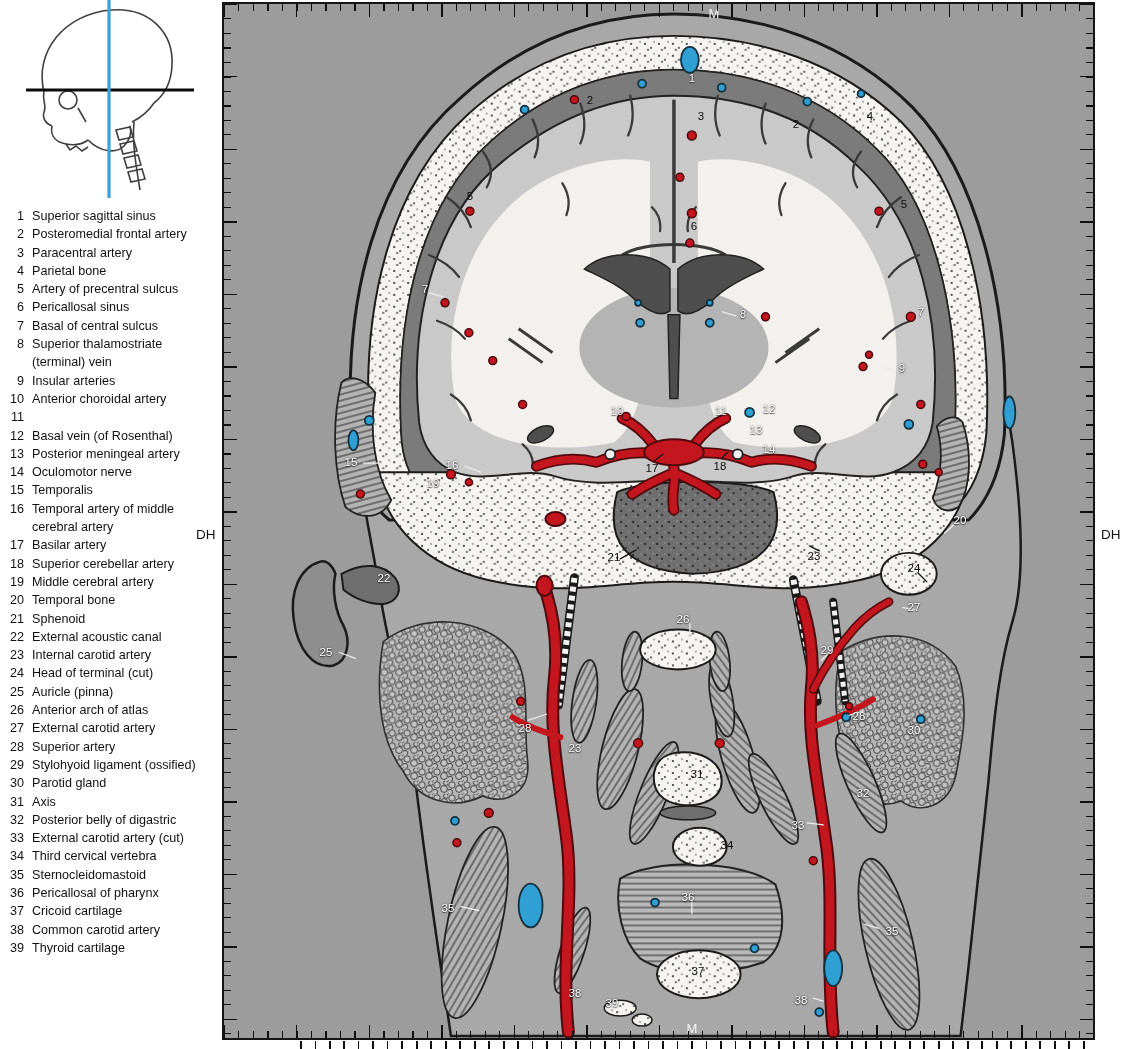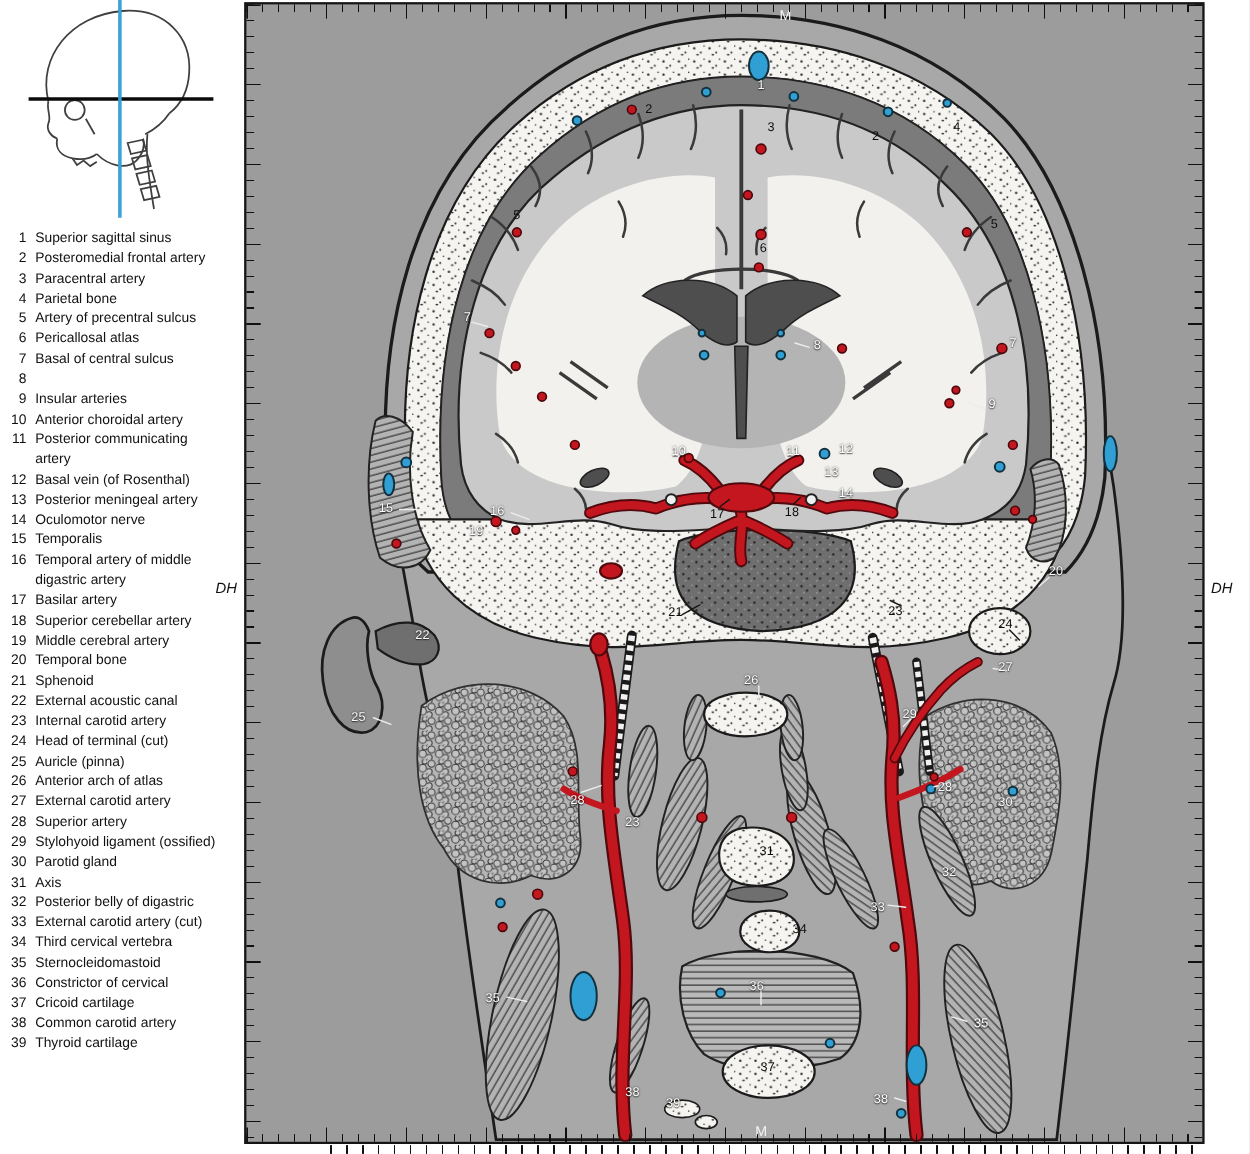--- a/index.html
+++ b/index.html
@@ -21,21 +21,21 @@
          border:2.5px solid #151515;box-sizing:border-box;}
   .panel svg.anat{position:absolute;left:0;top:0;width:100%;height:100%;}
   .annotations{position:absolute;left:0;top:0;right:0;bottom:0;}
   .fig-label{position:absolute;transform:translate(-50%,-50%);font-size:11.5px;letter-spacing:.2px;}
   .tone-light{color:#fcfcfc;text-shadow:0 0 2px rgba(0,0,0,.75),0 1px 1px rgba(0,0,0,.5);}
   .tone-dark{color:#0d0d0d;}
 
   .m-top,.m-bottom{position:absolute;transform:translateX(-50%);font-size:13px;color:#f4f4f4;}
   .m-top{left:490px;top:2px;}
   .m-bottom{left:468px;bottom:2px;}
-  .dh{position:absolute;font-size:13.5px;color:#111;font-style:italic;}
+  .dh{position:absolute;font-size:13.5px;color:#111;}
   .dh-left{left:196px;top:527px;}
   .dh-right{left:1101px;top:527px;}
 
   
   .tk{position:absolute;pointer-events:none;}
   .tk-top{left:0;right:0;top:0;height:7px;
     background:repeating-linear-gradient(90deg,#101010 0 1px,transparent 1px 14.5px);}
   .tk-top-mj{left:0;right:0;top:0;height:13px;
     background:repeating-linear-gradient(90deg,#101010 0 1px,transparent 1px 72.5px);}
   .tk-bot{left:0;right:0;bottom:0;height:7px;
@@ -98,62 +98,62 @@
       <div class="legend-row">
       <span class="legend-num">4</span>
       <span class="legend-text">Parietal bone</span>
     </div>
       <div class="legend-row">
       <span class="legend-num">5</span>
       <span class="legend-text">Artery of precentral sulcus</span>
     </div>
       <div class="legend-row">
       <span class="legend-num">6</span>
-      <span class="legend-text">Pericallosal atlas</span>
+      <span class="legend-text">Pericallosal sinus</span>
     </div>
       <div class="legend-row">
       <span class="legend-num">7</span>
       <span class="legend-text">Basal of central sulcus</span>
     </div>
       <div class="legend-row">
       <span class="legend-num">8</span>
+      <span class="legend-text">Superior thalamostriate
+(terminal) vein</span>
     </div>
       <div class="legend-row">
       <span class="legend-num">9</span>
       <span class="legend-text">Insular arteries</span>
     </div>
       <div class="legend-row">
       <span class="legend-num">10</span>
       <span class="legend-text">Anterior choroidal artery</span>
     </div>
       <div class="legend-row">
       <span class="legend-num">11</span>
-      <span class="legend-text">Posterior communicating
-artery</span>
     </div>
       <div class="legend-row">
       <span class="legend-num">12</span>
       <span class="legend-text">Basal vein (of Rosenthal)</span>
     </div>
       <div class="legend-row">
       <span class="legend-num">13</span>
       <span class="legend-text">Posterior meningeal artery</span>
     </div>
       <div class="legend-row">
       <span class="legend-num">14</span>
       <span class="legend-text">Oculomotor nerve</span>
     </div>
       <div class="legend-row">
       <span class="legend-num">15</span>
       <span class="legend-text">Temporalis</span>
     </div>
       <div class="legend-row">
       <span class="legend-num">16</span>
       <span class="legend-text">Temporal artery of middle
-digastric artery</span>
+cerebral artery</span>
     </div>
       <div class="legend-row">
       <span class="legend-num">17</span>
       <span class="legend-text">Basilar artery</span>
     </div>
       <div class="legend-row">
       <span class="legend-num">18</span>
       <span class="legend-text">Superior cerebellar artery</span>
     </div>
       <div class="legend-row">
@@ -219,21 +219,21 @@
       <div class="legend-row">
       <span class="legend-num">34</span>
       <span class="legend-text">Third cervical vertebra</span>
     </div>
       <div class="legend-row">
       <span class="legend-num">35</span>
       <span class="legend-text">Sternocleidomastoid</span>
     </div>
       <div class="legend-row">
       <span class="legend-num">36</span>
-      <span class="legend-text">Constrictor of cervical</span>
+      <span class="legend-text">Pericallosal of pharynx</span>
     </div>
       <div class="legend-row">
       <span class="legend-num">37</span>
       <span class="legend-text">Cricoid cartilage</span>
     </div>
       <div class="legend-row">
       <span class="legend-num">38</span>
       <span class="legend-text">Common carotid artery</span>
     </div>
       <div class="legend-row">

